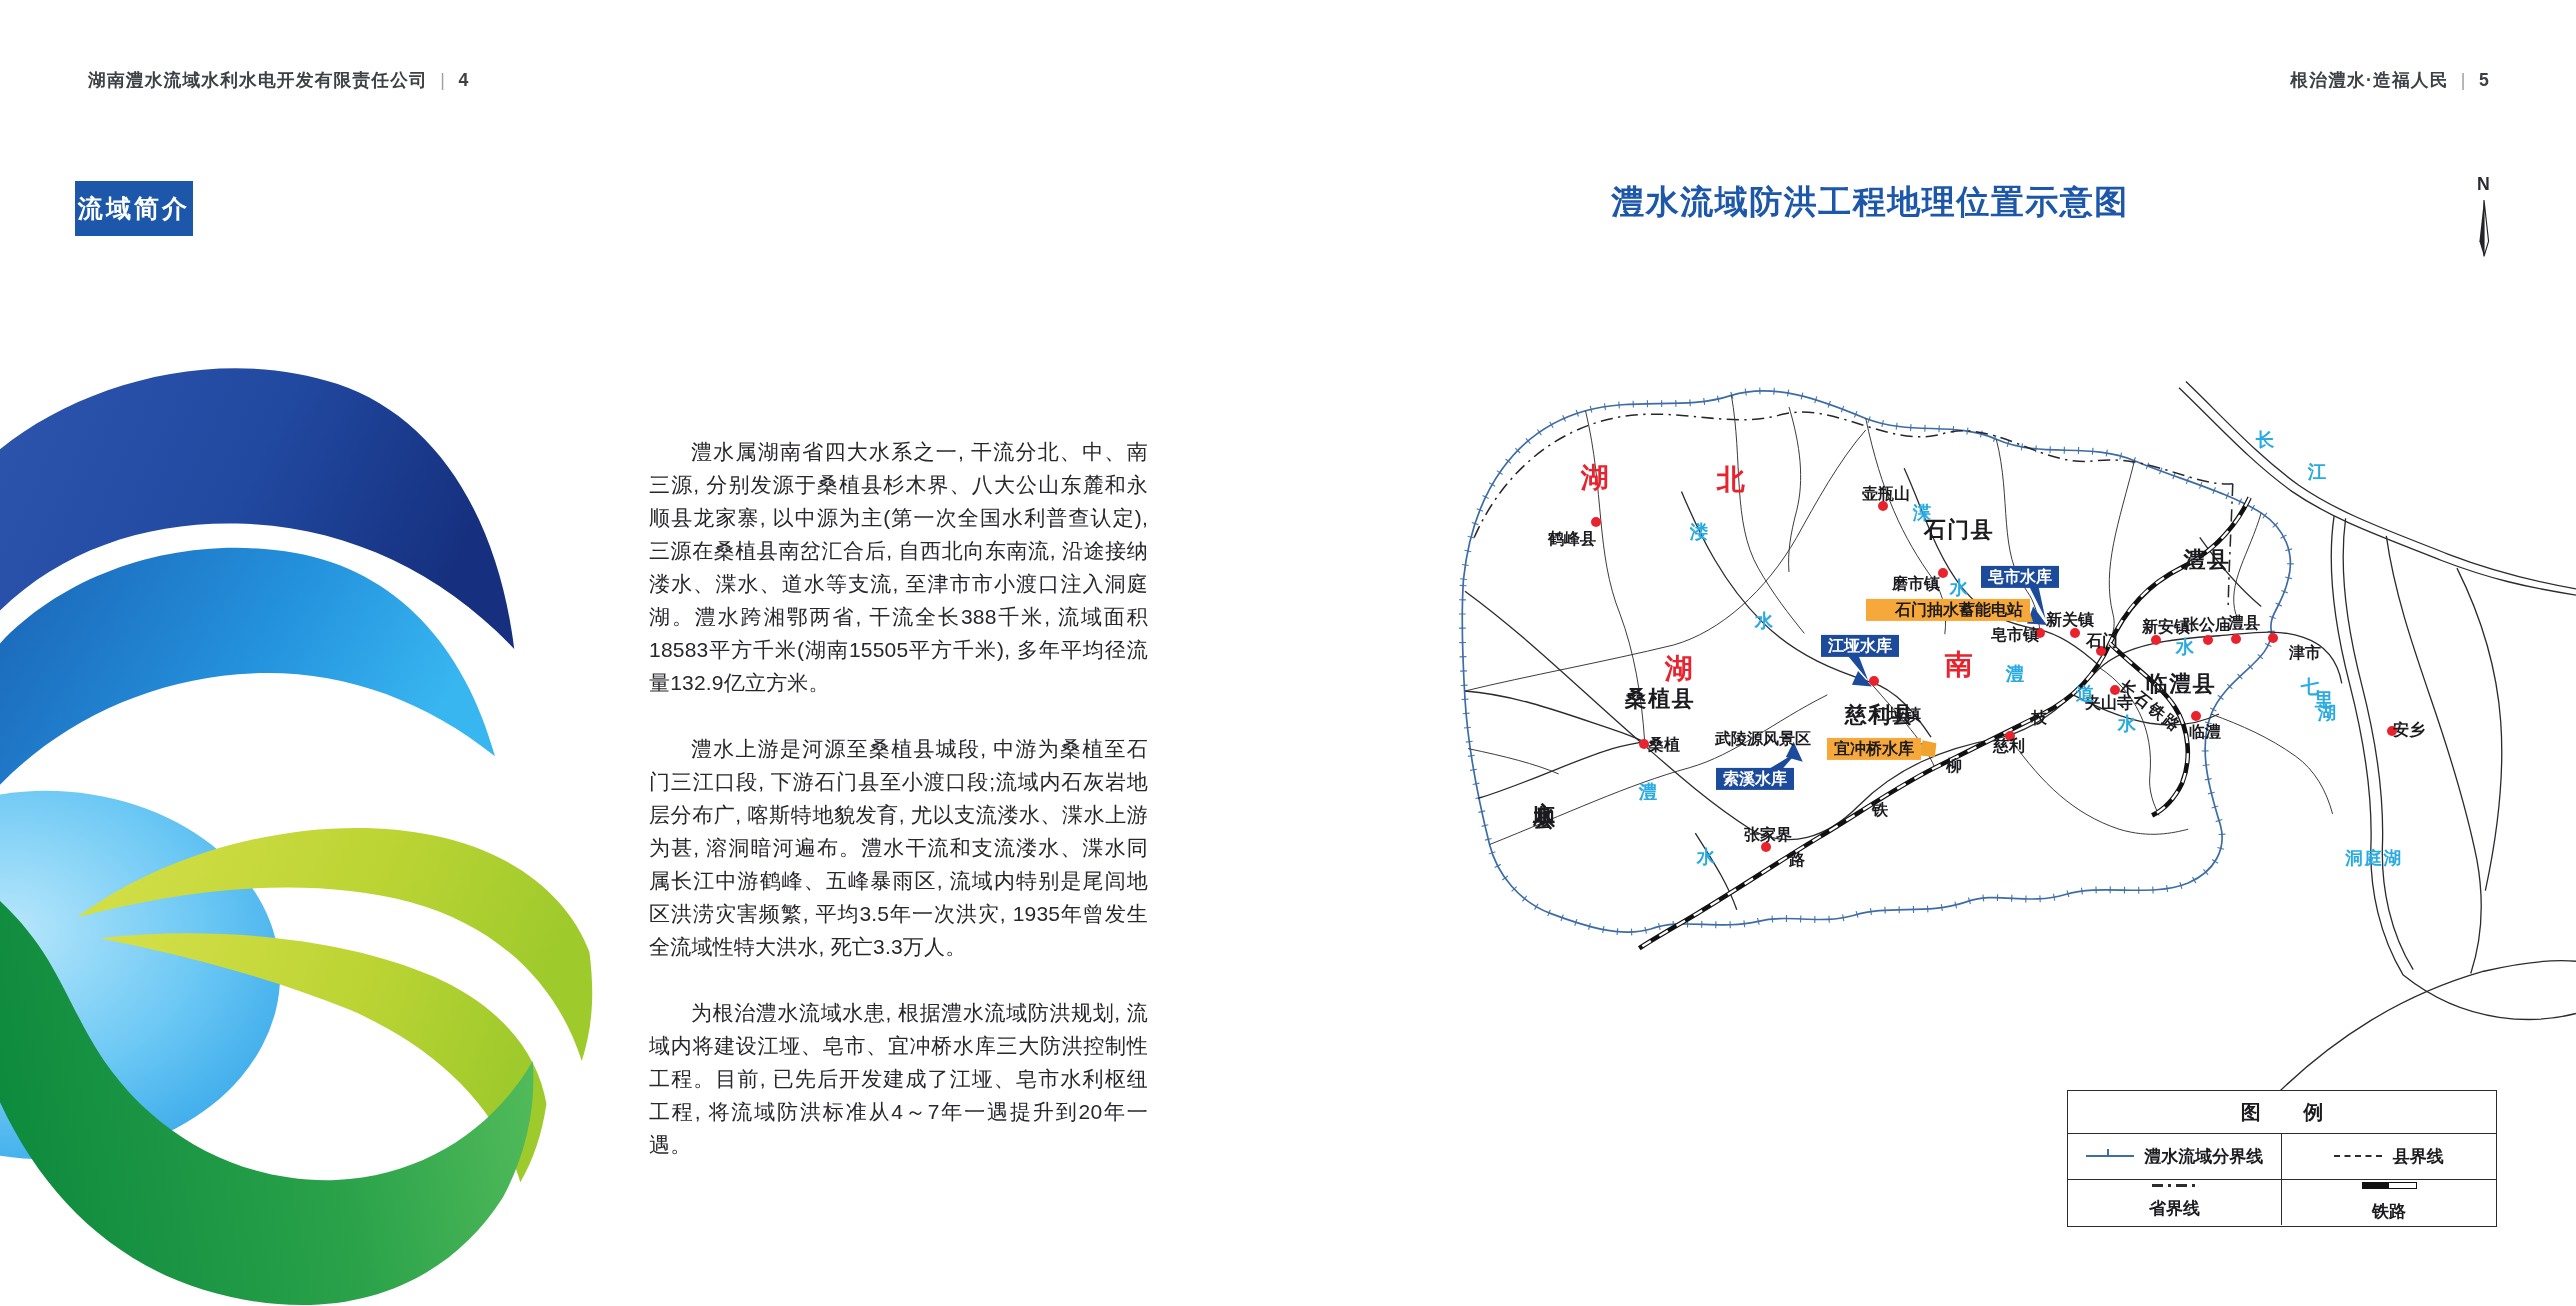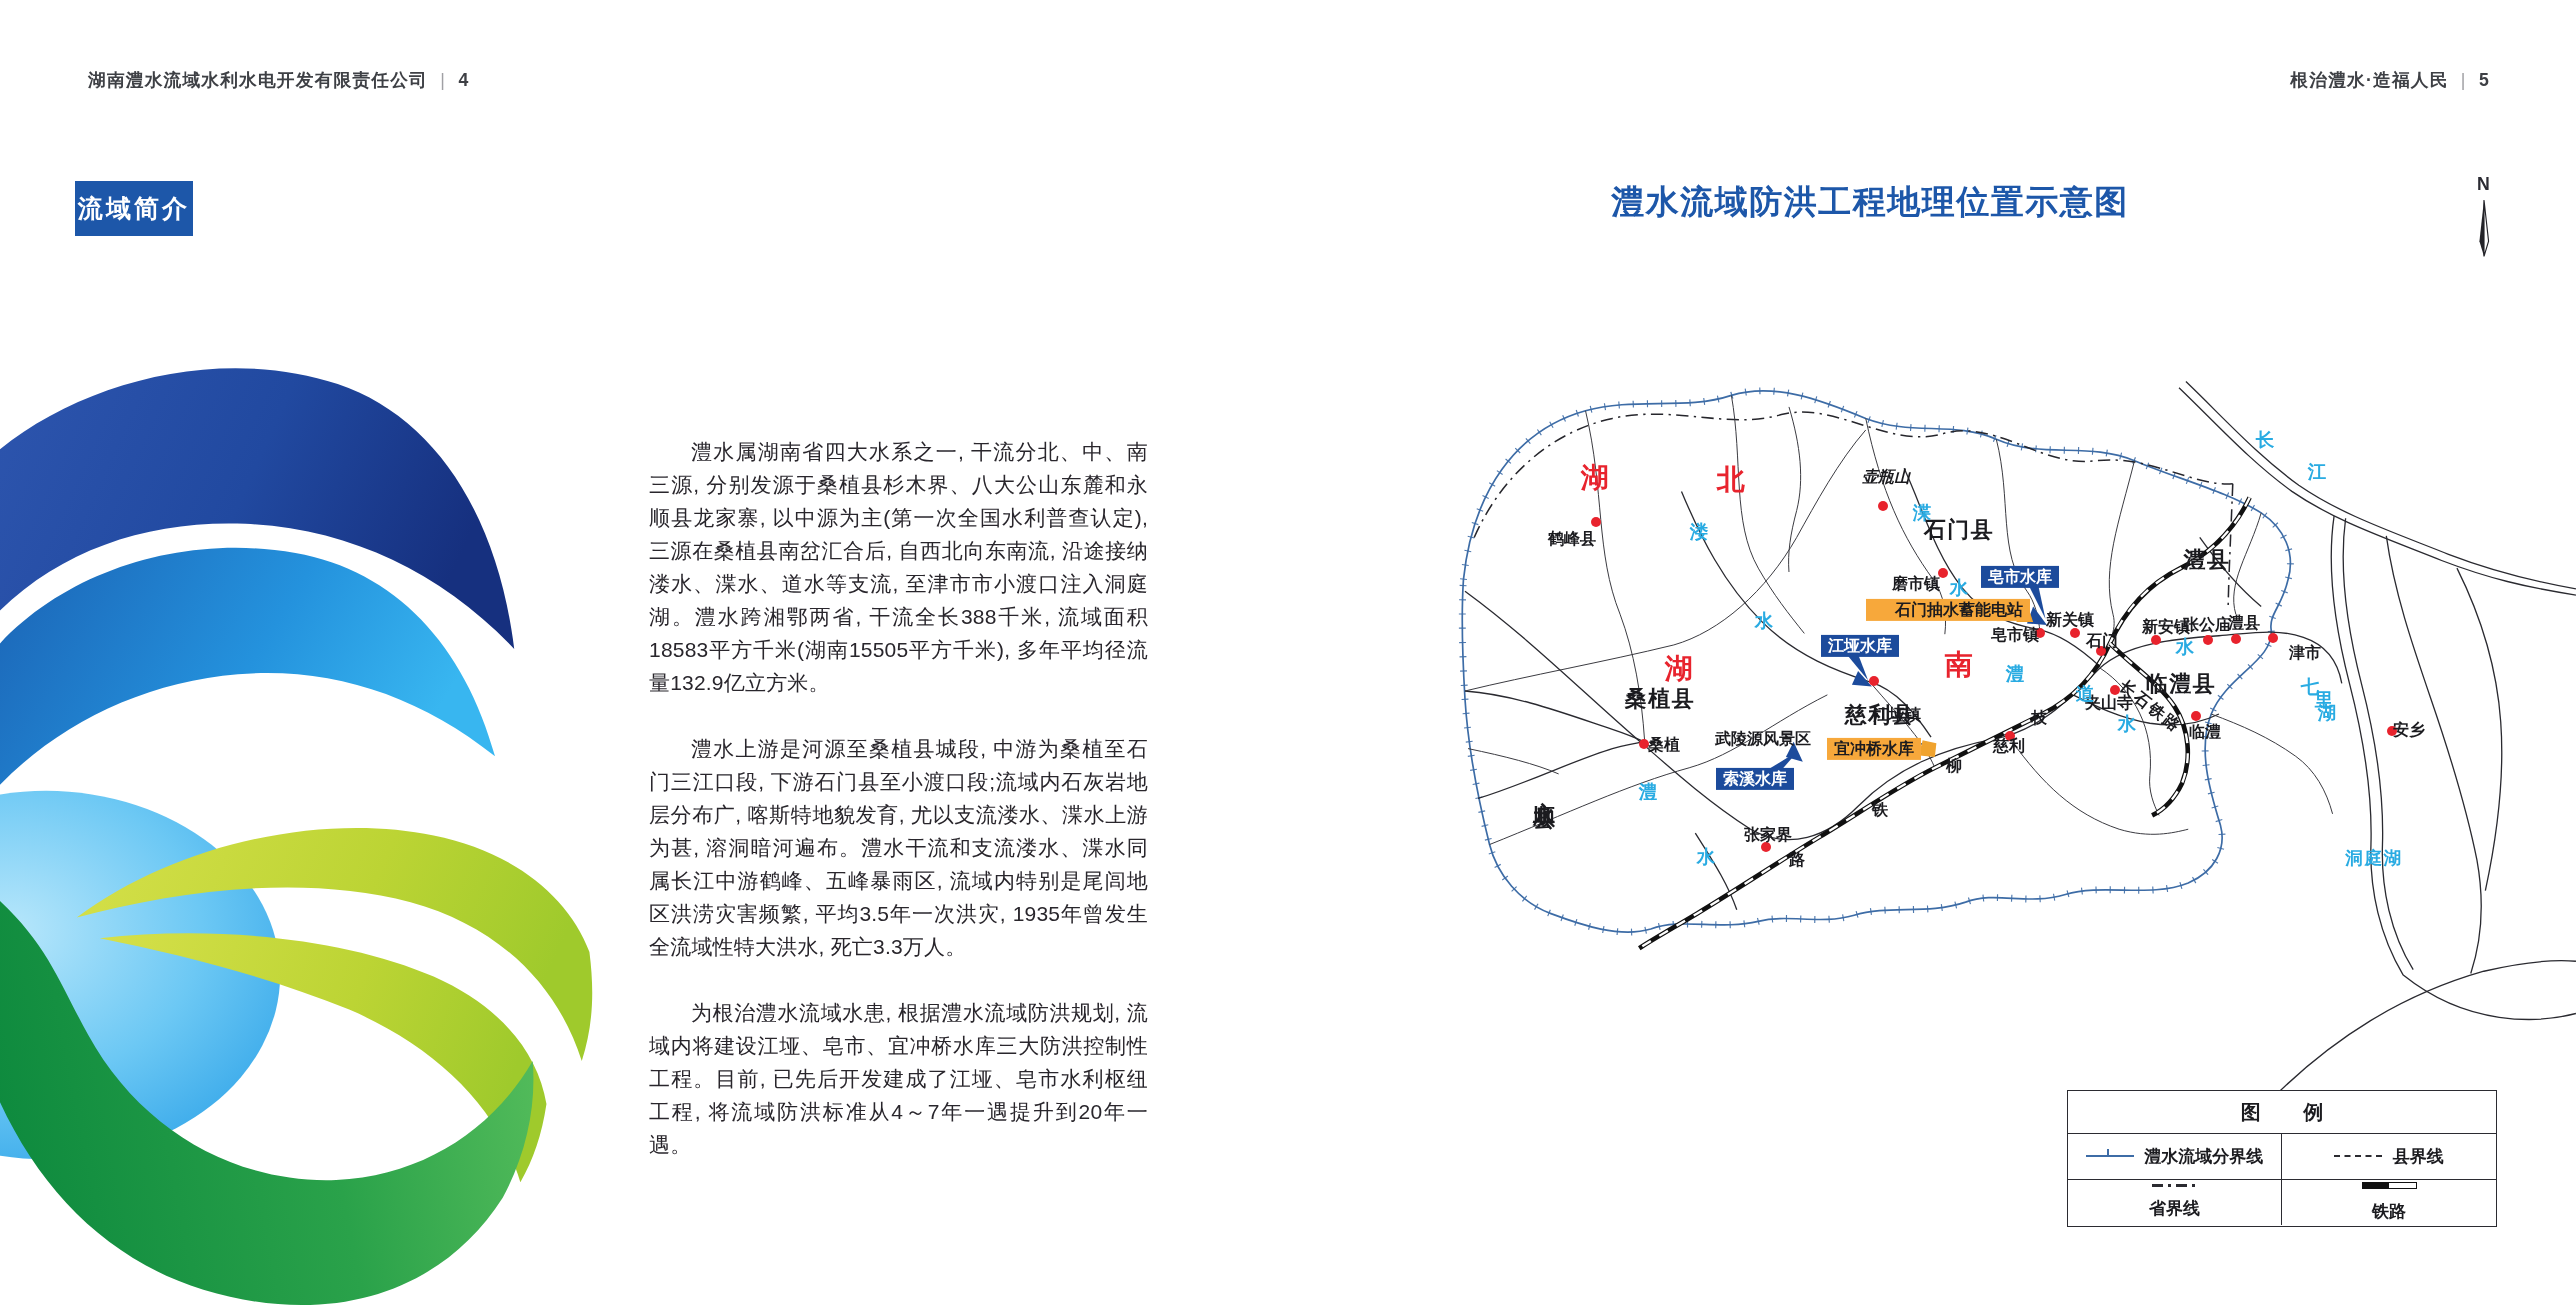--- a/index.html
+++ b/index.html
@@ -210,21 +210,21 @@
       <div class="mlabel prov" style="left: 1960px; top: 665px;">南</div>
       <div class="mlabel county" style="left: 1959px; top: 530px;">石门县</div>
       <div class="mlabel county" style="left: 2207px; top: 560px;">澧县</div>
       <div class="mlabel county" style="left: 2181px; top: 684px;">临澧县</div>
       <div class="mlabel county" style="left: 1880px; top: 715px;">慈利县</div>
       <div class="mlabel county" style="left: 1660px; top: 699px;">桑植县</div>
       <div class="mlabel county vert" style="left: 1544px; top: 789px;">永顺县</div>
       <span class="dot" style="left: 1596px; top: 522px;"></span>
       <div class="mlabel town" style="left: 1572px; top: 539px;">鹤峰县</div>
       <span class="dot" style="left: 1883px; top: 506px;"></span>
-      <div class="mlabel town" style="left: 1886px; top: 477px; font-style: italic;">壶瓶山</div>
+      <div class="mlabel town" style="left: 1886px; top: 494px;">壶瓶山</div>
       <span class="dot" style="left: 1943px; top: 573px;"></span>
       <div class="mlabel town" style="left: 1916px; top: 584px;">磨市镇</div>
       <span class="dot" style="left: 2040px; top: 633px;"></span>
       <div class="mlabel town" style="left: 2015px; top: 635px;">皂市镇</div>
       <span class="dot" style="left: 2075px; top: 633px;"></span>
       <div class="mlabel town" style="left: 2070px; top: 620px;">新关镇</div>
       <span class="dot" style="left: 2101px; top: 651px;"></span>
       <div class="mlabel town" style="left: 2102px; top: 641px;">石门</div>
       <span class="dot" style="left: 2156px; top: 640px;"></span>
       <div class="mlabel town" style="left: 2166px; top: 627px;">新安镇</div>

